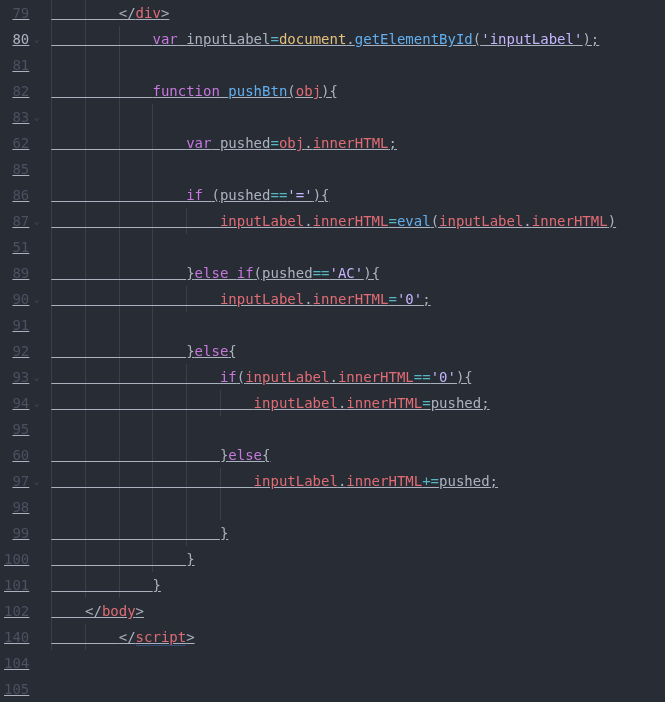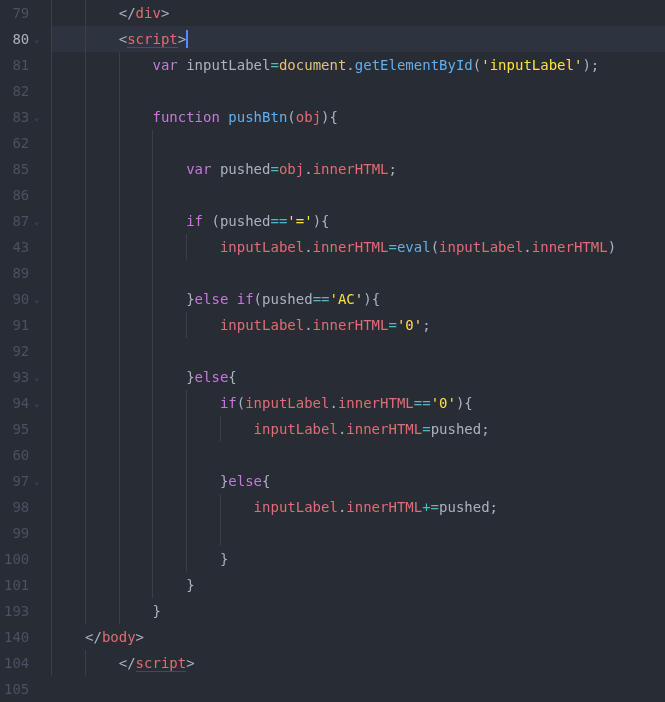--- a/index.html
+++ b/index.html
@@ -8,20 +8,21 @@
     font-family: "Consolas", "Menlo", "Monaco", monospace;
     font-size: 14px;
     line-height: 26px;
     color: #abb2bf;
     overflow: hidden;
   }
   .editor {
     display: flex;
     width: 665px;
     height: 702px;
+    text-decoration: underline;
   }
   .gutter {
     background: #282c34;
     color: #495162;
     text-align: right;
     padding: 0 8px 0 4px;
     user-select: none;
     flex-shrink: 0;
   }
   .gutter-line {
@@ -66,62 +67,61 @@
     margin-bottom:2px;
   }
   
   .t-punct { color: #abb2bf; }
   .t-tag   { color: #e06c75; }
   .t-angle { color: #abb2bf; }
   .t-key   { color: #c678dd; }
   .t-var   { color: #e06c75; }
   .t-prop  { color: #e06c75; }
   .t-fn    { color: #61afef; }
-  .t-str   { color: #fde047; }
+  .t-str   { color: #c4b5fd; }
   .t-obj   { color: #e5c07b; }
   .t-op    { color: #56b6c2; }
   .t-plain { color: #abb2bf; }
   .underline { border-bottom: 1px solid #528bff55; }
 </style>
 </head>
 <body>
 
 <div class="editor">
   <div class="gutter">
       <div class="gutter-line">79</div>
       <div class="gutter-line current">80<span class="fold-marker">⌄</span></div>
       <div class="gutter-line">81</div>
       <div class="gutter-line">82</div>
       <div class="gutter-line">83<span class="fold-marker">⌄</span></div>
       <div class="gutter-line">62</div>
       <div class="gutter-line">85</div>
       <div class="gutter-line">86</div>
       <div class="gutter-line">87<span class="fold-marker">⌄</span></div>
-      <div class="gutter-line">43</div>
+      <div class="gutter-line">51</div>
       <div class="gutter-line">89</div>
       <div class="gutter-line">90<span class="fold-marker">⌄</span></div>
       <div class="gutter-line">91</div>
       <div class="gutter-line">92</div>
       <div class="gutter-line">93<span class="fold-marker">⌄</span></div>
       <div class="gutter-line">94<span class="fold-marker">⌄</span></div>
       <div class="gutter-line">95</div>
       <div class="gutter-line">60</div>
       <div class="gutter-line">97<span class="fold-marker">⌄</span></div>
       <div class="gutter-line">98</div>
       <div class="gutter-line">99</div>
       <div class="gutter-line">100</div>
       <div class="gutter-line">101</div>
-      <div class="gutter-line">193</div>
+      <div class="gutter-line">102</div>
       <div class="gutter-line">140</div>
       <div class="gutter-line">104</div>
       <div class="gutter-line">105</div>
     </div>
   <div class="code">
       <div class="code-line"><span class="indent-guide" style="left: 0ch;"></span><span class="indent-guide" style="left: 4ch;"></span><span class="content"><span class="t-plain">        </span><span class="t-angle">&lt;/</span><span class="t-tag">div</span><span class="t-angle">&gt;</span></span></div>
-      <div class="code-line current"><span class="indent-guide" style="left: 0ch;"></span><span class="indent-guide" style="left: 4ch;"></span><span class="content"><span class="t-plain">        </span><span class="t-angle">&lt;</span><span class="t-tag underline">script</span><span class="t-angle">&gt;</span><span class="cursor"></span></span></div>
       <div class="code-line"><span class="indent-guide" style="left: 0ch;"></span><span class="indent-guide" style="left: 4ch;"></span><span class="indent-guide" style="left: 8ch;"></span><span class="content"><span class="t-plain">            </span><span class="t-key">var</span><span class="t-plain"> </span><span class="t-plain">inputLabel</span><span class="t-op">=</span><span class="t-obj">document</span><span class="t-punct">.</span><span class="t-fn">getElementById</span><span class="t-punct">(</span><span class="t-str">'inputLabel'</span><span class="t-punct">);</span></span></div>
       <div class="code-line"><span class="indent-guide" style="left: 0ch;"></span><span class="indent-guide" style="left: 4ch;"></span><span class="indent-guide" style="left: 8ch;"></span><span class="content"></span></div>
       <div class="code-line"><span class="indent-guide" style="left: 0ch;"></span><span class="indent-guide" style="left: 4ch;"></span><span class="indent-guide" style="left: 8ch;"></span><span class="content"><span class="t-plain">            </span><span class="t-key">function</span><span class="t-plain"> </span><span class="t-fn">pushBtn</span><span class="t-punct">(</span><span class="t-var">obj</span><span class="t-punct">){</span></span></div>
       <div class="code-line"><span class="indent-guide" style="left: 0ch;"></span><span class="indent-guide" style="left: 4ch;"></span><span class="indent-guide" style="left: 8ch;"></span><span class="indent-guide" style="left: 12ch;"></span><span class="content"></span></div>
       <div class="code-line"><span class="indent-guide" style="left: 0ch;"></span><span class="indent-guide" style="left: 4ch;"></span><span class="indent-guide" style="left: 8ch;"></span><span class="indent-guide" style="left: 12ch;"></span><span class="content"><span class="t-plain">                </span><span class="t-key">var</span><span class="t-plain"> </span><span class="t-plain">pushed</span><span class="t-op">=</span><span class="t-var">obj</span><span class="t-punct">.</span><span class="t-prop">innerHTML</span><span class="t-punct">;</span></span></div>
       <div class="code-line"><span class="indent-guide" style="left: 0ch;"></span><span class="indent-guide" style="left: 4ch;"></span><span class="indent-guide" style="left: 8ch;"></span><span class="indent-guide" style="left: 12ch;"></span><span class="content"></span></div>
       <div class="code-line"><span class="indent-guide" style="left: 0ch;"></span><span class="indent-guide" style="left: 4ch;"></span><span class="indent-guide" style="left: 8ch;"></span><span class="indent-guide" style="left: 12ch;"></span><span class="content"><span class="t-plain">                </span><span class="t-key">if</span><span class="t-plain"> </span><span class="t-punct">(</span><span class="t-plain">pushed</span><span class="t-op">==</span><span class="t-str">'='</span><span class="t-punct">){</span></span></div>
       <div class="code-line"><span class="indent-guide" style="left: 0ch;"></span><span class="indent-guide" style="left: 4ch;"></span><span class="indent-guide" style="left: 8ch;"></span><span class="indent-guide" style="left: 12ch;"></span><span class="indent-guide" style="left: 16ch;"></span><span class="content"><span class="t-plain">                    </span><span class="t-var">inputLabel</span><span class="t-punct">.</span><span class="t-prop">innerHTML</span><span class="t-op">=</span><span class="t-fn">eval</span><span class="t-punct">(</span><span class="t-var">inputLabel</span><span class="t-punct">.</span><span class="t-prop">innerHTML</span><span class="t-punct">)</span></span></div>
       <div class="code-line"><span class="indent-guide" style="left: 0ch;"></span><span class="indent-guide" style="left: 4ch;"></span><span class="indent-guide" style="left: 8ch;"></span><span class="indent-guide" style="left: 12ch;"></span><span class="content"></span></div>
       <div class="code-line"><span class="indent-guide" style="left: 0ch;"></span><span class="indent-guide" style="left: 4ch;"></span><span class="indent-guide" style="left: 8ch;"></span><span class="indent-guide" style="left: 12ch;"></span><span class="content"><span class="t-plain">                </span><span class="t-punct">}</span><span class="t-key">else</span><span class="t-plain"> </span><span class="t-key">if</span><span class="t-punct">(</span><span class="t-plain">pushed</span><span class="t-op">==</span><span class="t-str">'AC'</span><span class="t-punct">){</span></span></div>

